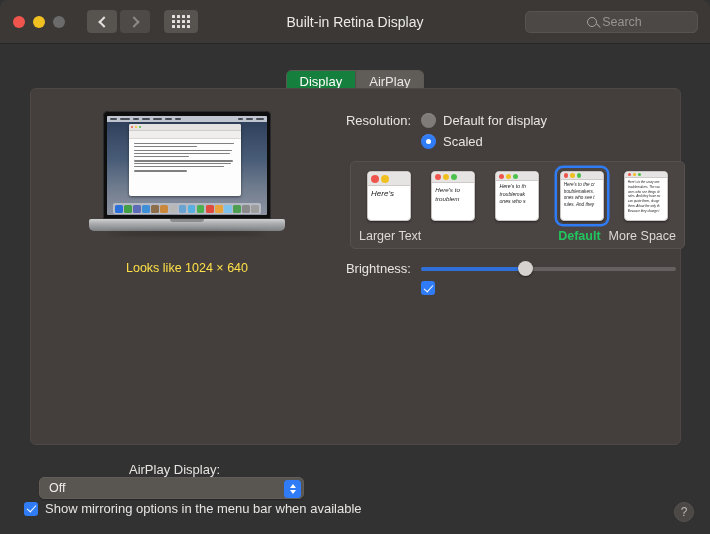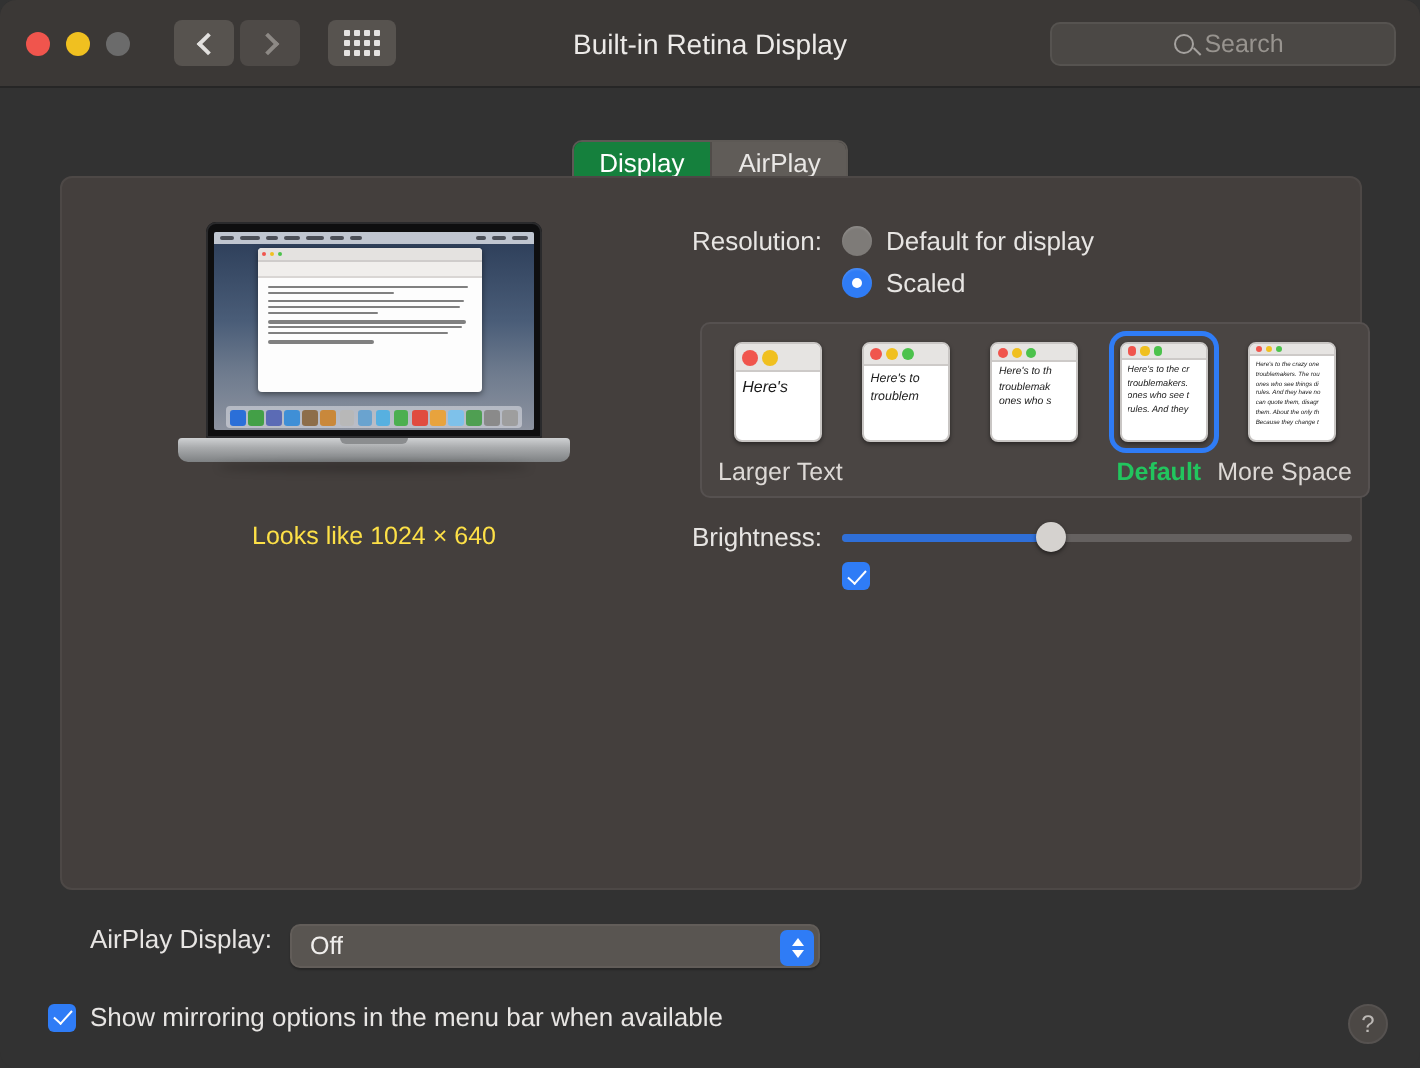--- a/index.html
+++ b/index.html
@@ -348,21 +348,21 @@
     border: solid #fff;
     border-width: 0 1.8px 1.8px 0;
     transform: rotate(42deg);
   }
   .cbxlbl { font-size: 13px; color: #e7e5e3; }
 
   
   .airrow {
     position: absolute;
     left: 30px; top: 462px;
-    display: flex; 
+    display: flex; align-items: center; flex-direction: column;
   }
   .airlabel { font-size: 13px; color: #e7e5e3; width: 106px; text-align: right; }
   .popup {
     position: relative;
     margin-left: 9px;
     width: 265px; height: 22px;
     background: #595551;
     border: 1px solid #625d59;
     border-radius: 5px;
     display: flex; align-items: center;

